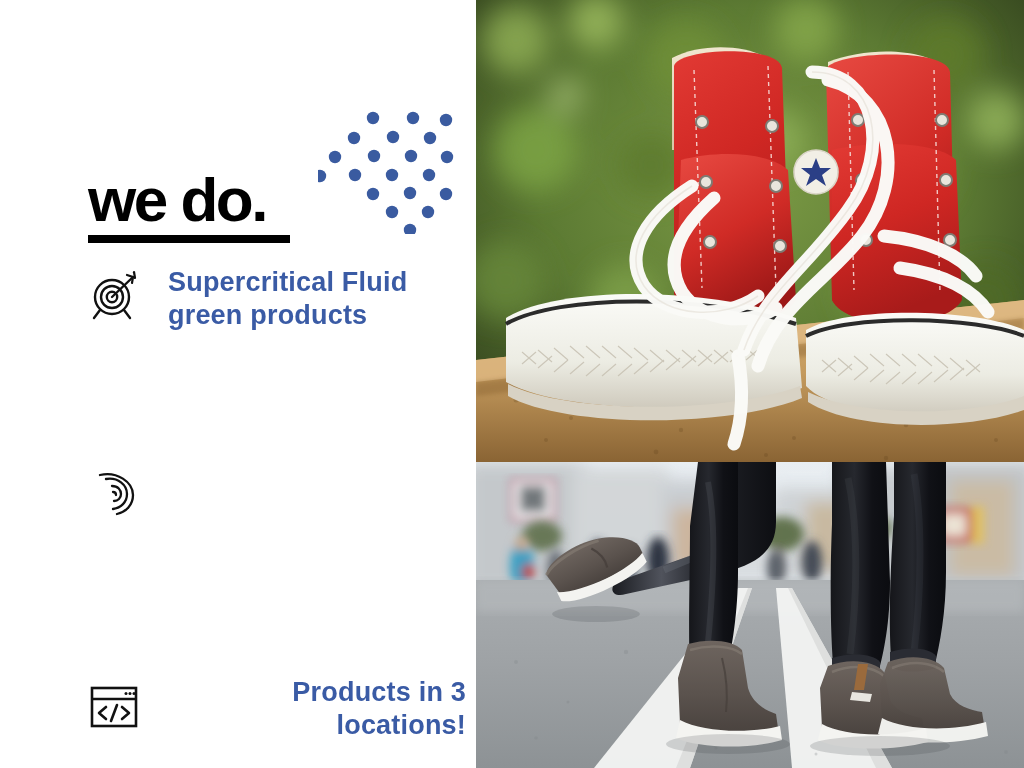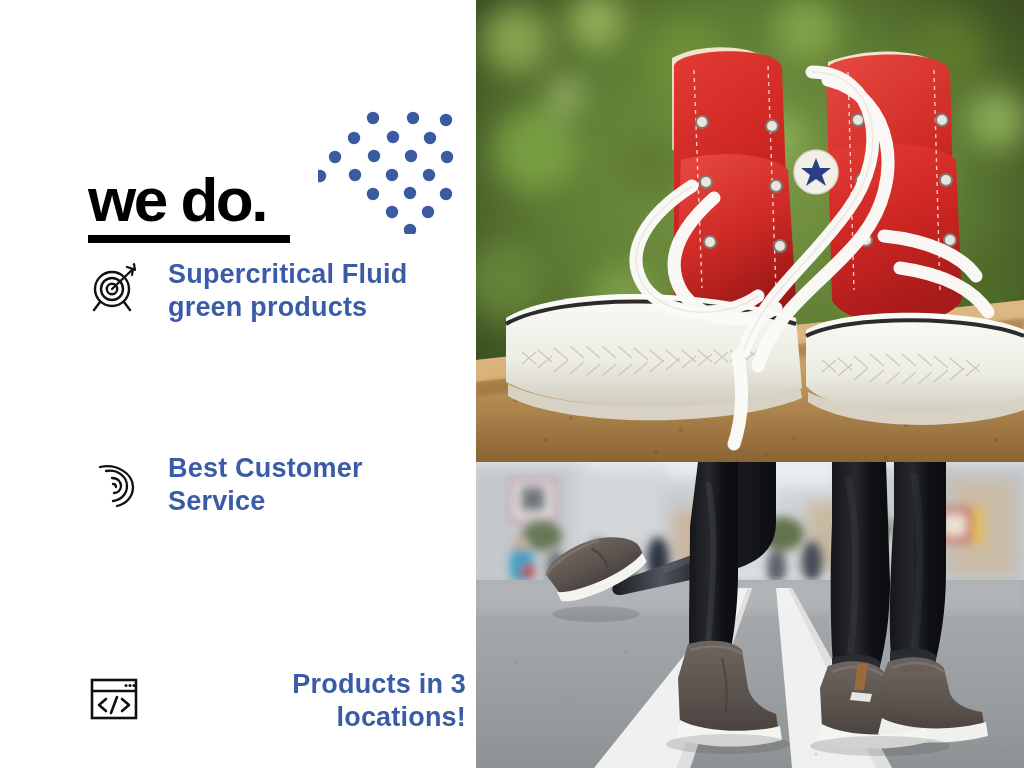--- a/index.html
+++ b/index.html
@@ -56,21 +56,21 @@
   .dot-logo {
     position:absolute;
     left:230px; top:0px;
     width:138px; height:126px;
   }
   .dot-logo svg { display:block; }
 
   
   .features {
     position:absolute;
-    left:0; top:0; width:476px; height:672px;text-decoration:underline;
+    left:0; top:8px; width:476px; height:672px;text-decoration:underline;
   }
   .feature-row {
     position:absolute;
     left:86px;
     width:380px;
     display:flex;
     align-items:flex-start;
   }
   .feature-row-1 { top:258px; }
   .feature-row-2 { top:452px; }
@@ -198,22 +198,20 @@
               <path d="M24 22 C30 22 33 26 33 30 C33 34 30 37 26 37"></path>
 
               <path d="M18 15 C30 13 39 21 39 30 C39 38 33 44 25 45"></path>
 
               <path d="M12 11 C29 7 45 18 45 31 C45 41 38 48 29 50"></path>
 
               <path d="M25 28 C27 28 28 29 28 31"></path>
             </g>
           </svg>
         </div>
-        <div class="feature-label">Best Customer
-Service</div>
       </div>
 
       <div class="feature-row feature-row-3">
         <div class="feature-icon">
           <svg width="54" height="54" viewBox="0 0 54 54" xmlns="http://www.w3.org/2000/svg">
             <g stroke="#111111" fill="none">
               <rect x="4" y="8" width="44" height="38" stroke-width="2.6"></rect>
               <line x1="4" y1="19" x2="48" y2="19" stroke-width="2.4"></line>
             </g>
             <g fill="#111111">

